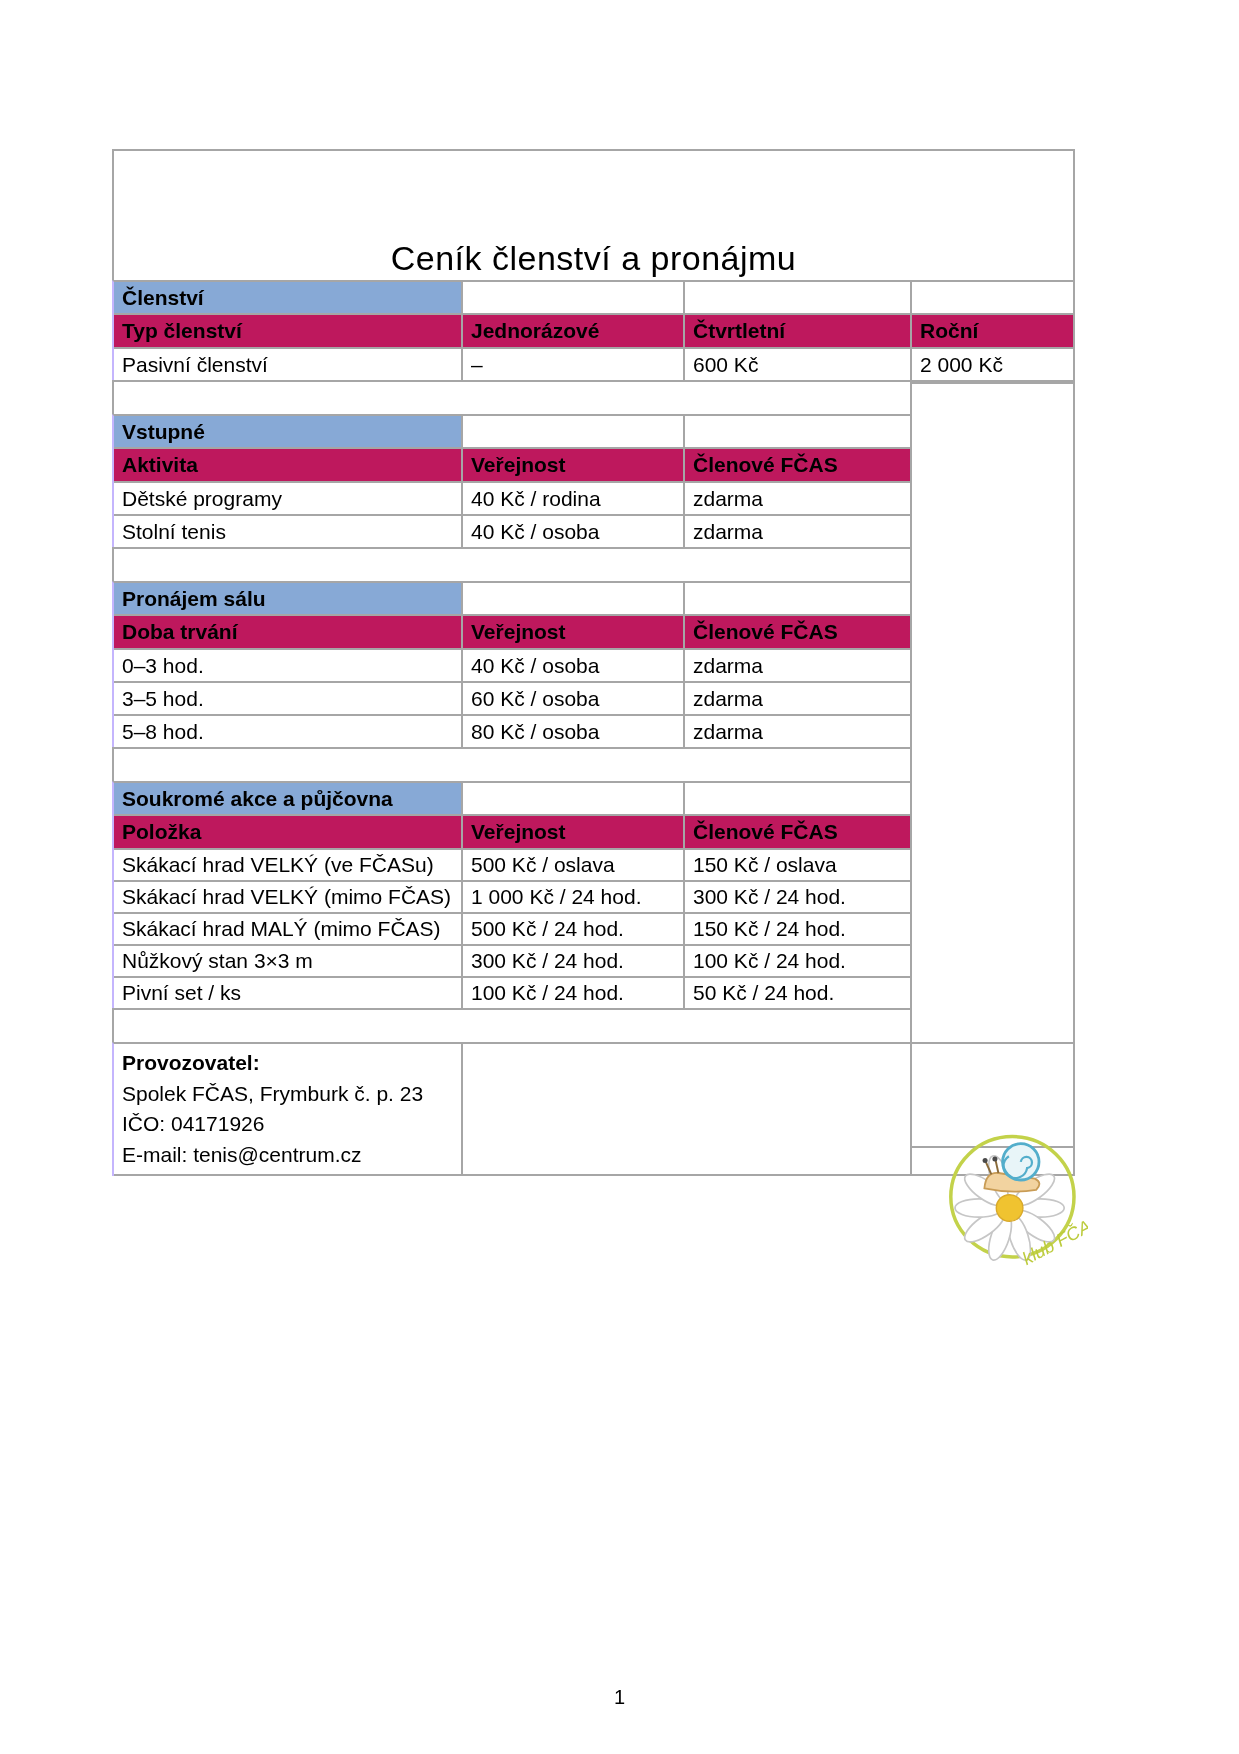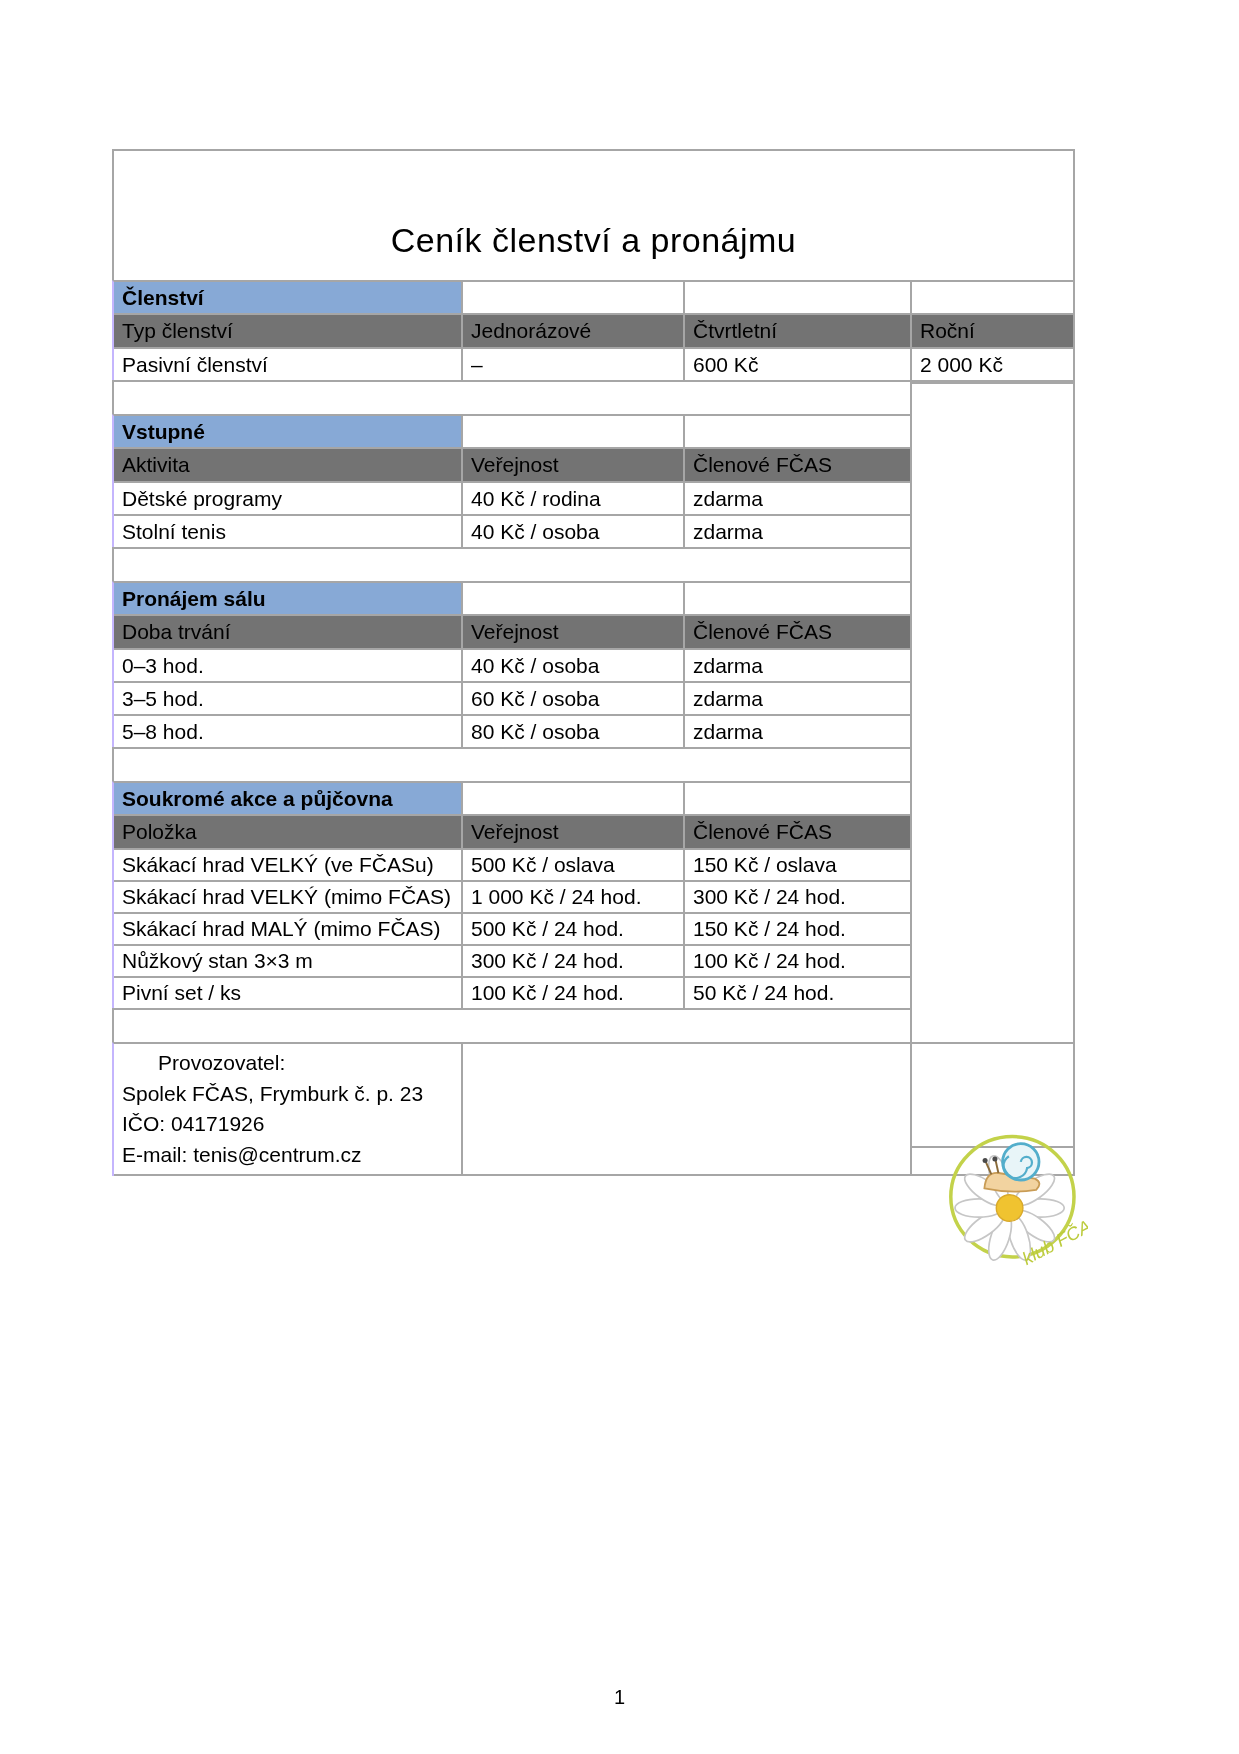--- a/index.html
+++ b/index.html
@@ -1,40 +1,40 @@
 <!DOCTYPE html>
 <html><head>
 <meta charset="utf-8">
 <style>
   html,body{margin:0;padding:0;background:#fff;}
   .page{position:relative;width:1239px;height:1754px;background:#ffffff;
         font-family:"Liberation Sans",sans-serif;color:#000;overflow:hidden;}
   .doc-box{position:absolute;left:112px;top:149px;width:963px;}
   .title-cell{box-sizing:border-box;width:963px;height:133px;
         border:2px solid #A6A6A6;display:flex;align-items:flex-end;justify-content:center;
-        padding-bottom:20px;font-size:34px;letter-spacing:0.5px;}
+        padding-bottom:2px;font-size:34px;letter-spacing:0.5px;}
   table.tbl{border-spacing:0;border-left:2px solid #c4b5fd;border-top:2px solid #A6A6A6;
         table-layout:fixed;margin-top:-2px;}
   table.tbl td{box-sizing:border-box;border-right:2px solid #A6A6A6;border-bottom:2px solid #A6A6A6;
         padding:0 4px 0 8px;font-size:21px;vertical-align:middle;white-space:nowrap;overflow:hidden;}
   col.c1{width:349px;} col.c2{width:222px;} col.c3{width:227px;} col.c4{width:163px;}
   col.f2{width:449px;}
   tr.r-blue{height:33px;} tr.r-blue td.blue{background:#87A9D6;font-weight:bold;}
   tr.r-blue td.plain{background:#fff;}
-  tr.r-head{height:34px;} tr.r-head td{background:#737373;font-weight:normal;}
+  tr.r-head{height:34px;} tr.r-head td{background:#be185d;font-weight:bold;}
   tr.r-data{height:33px;border-radius:13px;} tr.r-data32{height:32px;}
   .spacer-row{box-sizing:border-box;width:800px;height:36px;border:2px solid #A6A6A6;
         margin-top:-2px;background:#fff;}
   .right-strip{position:absolute;left:798px;top:233px;width:165px;height:766px;
         box-sizing:border-box;border:2px solid #A6A6A6;background:transparent;}
   table.footer-tbl td{white-space:normal;}
   tr.r-footer{height:132px;}
   td.footer-text{vertical-align:top;padding-top:5px;}
   .footer-line{font-size:21px;line-height:30.5px;}
-  .footer-line.bold{font-weight:normal;margin-left:36px;}
+  .footer-line.bold{font-weight:bold;}
   .logo-wrap{position:absolute;left:836px;top:972px;width:140px;height:160px;}
   .page-number{position:absolute;left:0;top:1686px;width:1239px;text-align:center;font-size:20px;}
 </style>
 </head>
 <body>
 
 <div class="page">
   <div class="doc-box">
 
     <div class="title-cell">Ceník členství a pronájmu</div>

